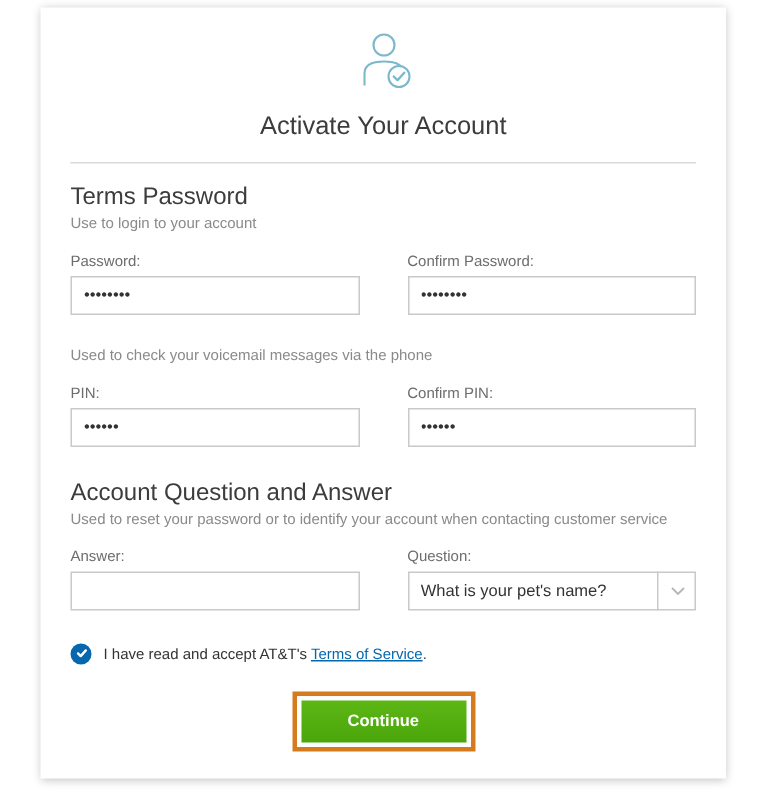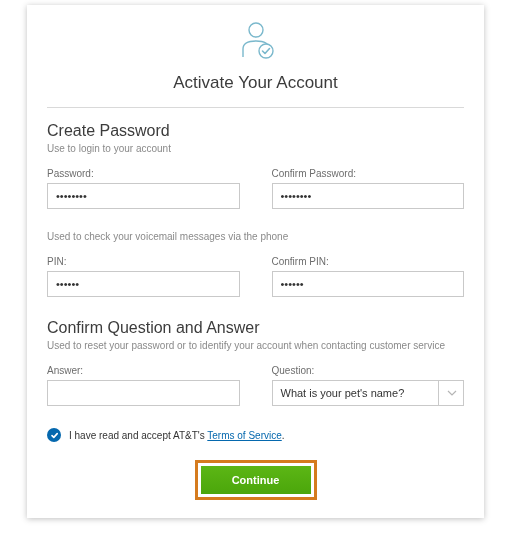--- a/index.html
+++ b/index.html
@@ -151,21 +151,21 @@
         <path d="M 9 38 L 9 30 Q 9 22 22 22 Q 35 22 35 30 L 35 38" fill="none" stroke="#7ab8cc" stroke-width="1.4"></path>
         <circle cx="32" cy="32" r="7" fill="#fff" stroke="#7ab8cc" stroke-width="1.4"></circle>
         <path d="M 28.5 32 L 31 34.5 L 35.5 29.5" fill="none" stroke="#7ab8cc" stroke-width="1.6" stroke-linecap="round" stroke-linejoin="round"></path>
       </svg>
     </span>
   </div>
 
   <div class="title">Activate Your Account</div>
   <hr class="hr">
 
-  <div class="section-title">Create Password</div>
+  <div class="section-title">Terms Password</div>
   <div class="section-sub">Use to login to your account</div>
   <div class="row">
     <div class="col">
       <div class="field-label">Password:</div>
       <input type="password" class="text-input" value="••••••••" style="">
     </div>
     <div class="col">
       <div class="field-label">Confirm Password:</div>
       <input type="password" class="text-input" value="••••••••" style="">
     </div>
@@ -176,21 +176,21 @@
     <div class="col">
       <div class="field-label">PIN:</div>
       <input type="password" class="text-input" value="••••••" style="">
     </div>
     <div class="col">
       <div class="field-label">Confirm PIN:</div>
       <input type="password" class="text-input" value="••••••" style="">
     </div>
   </div>
 
-  <div class="section-title">Confirm Question and Answer</div>
+  <div class="section-title">Account Question and Answer</div>
   <div class="section-sub">Used to reset your password or to identify your account when contacting customer service</div>
   <div class="row">
     <div class="col">
       <div class="field-label">Answer:</div>
       <input type="text" class="text-input" value="" style="">
     </div>
     <div class="col">
       <div class="field-label">Question:</div>
       <div class="select-wrap">
         <div class="select-box">What is your pet's name?</div>

